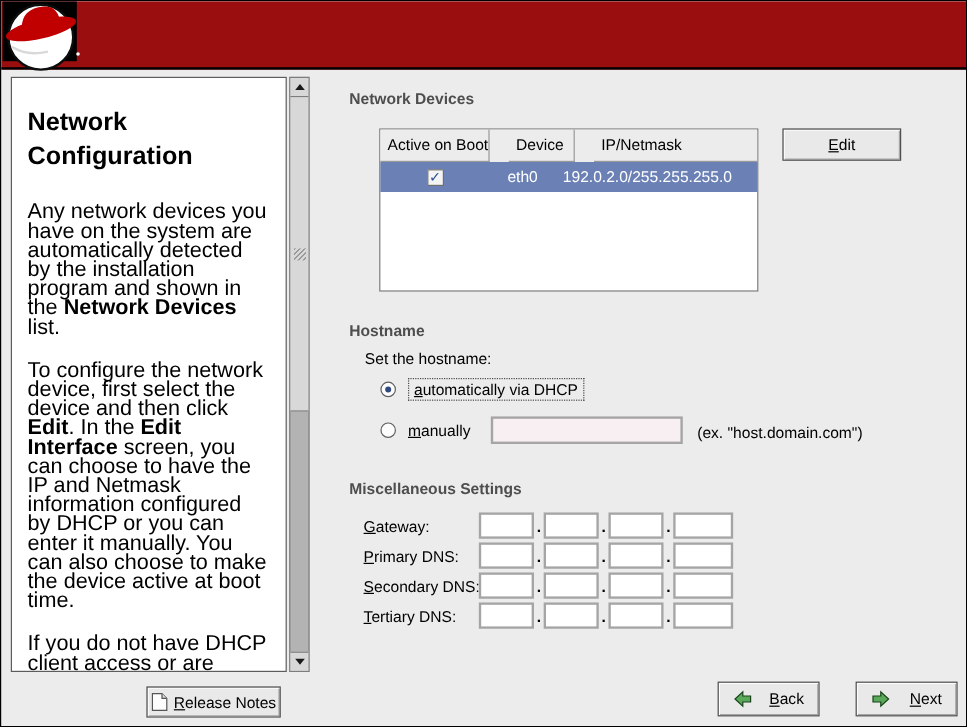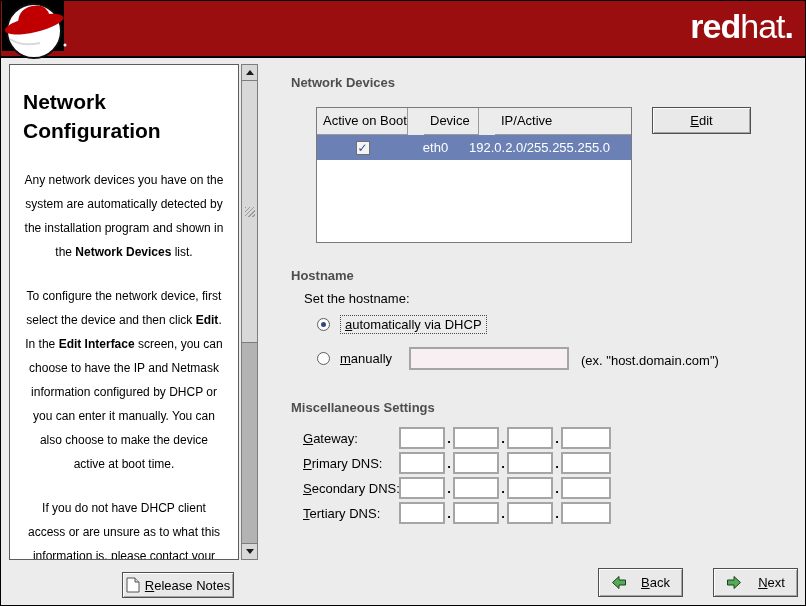--- a/index.html
+++ b/index.html
@@ -26,21 +26,21 @@
   .brand .b { font-weight:bold; }
   .brand .dot { font-weight:bold; }
 
   
   .help-panel {
     position:absolute; left:8px; top:63px; width:230px; height:496px;
     background:#fff; border:1px solid #5c5c5c; overflow:hidden;
   }
   .help-content { padding:22px 13px 0 13px; }
   .help-title { font-size:21px; line-height:29px; font-weight:bold; margin-bottom:23px; }
-  .help-p { font-size:12px; line-height:24px; margin-bottom:20px;text-align:center; }
+  .help-p { font-size:18px; line-height:16px; margin-bottom:20px; }
   .help-p b { font-weight:bold; }
 
   
   .scrollbar {
     position:absolute; left:240px; top:63px; width:17px; height:496px;
     background:#b3b3b3; border:1px solid #7d7d7d;
   }
   .sb-btn {
     position:absolute; left:0; width:15px; height:16px; background:#d8d8d8;
     display:flex; align-items:center; justify-content:center;
@@ -133,23 +133,20 @@
     <svg class="logo" width="66" height="61" viewBox="0 0 66 61">
       <rect x="0" y="0" width="62" height="50" fill="#000"></rect>
       <circle cx="32" cy="30" r="27" fill="#fff" stroke="#0d0d0d" stroke-width="2"></circle>
       <g transform="rotate(-13 32 18)">
         <path d="M15 22 q2 -17 18 -17 q15 0 15 14 l0 5 q-16 6 -33 0 z" fill="#c00000"></path>
         <ellipse cx="31" cy="23" rx="30" ry="8" fill="#c00000"></ellipse>
       </g>
       <path d="M8 38 q12 8 30 4" fill="none" stroke="#d9d9d9" stroke-width="2"></path>
       <circle cx="63" cy="44" r="1.5" fill="#fff"></circle>
     </svg>
-    <div class="brand">
-      <span class="b">red</span><span>hat</span><span class="dot">.</span>
-    </div>
   </div>
 
   <div class="help-panel">
     <div class="help-content">
       <div class="help-title">Network Configuration</div>
       <p class="help-p"><span>Any network devices you have on the system are automatically detected by the installation program and shown in the </span><b>Network Devices</b><span> list.</span></p>
       <p class="help-p"><span>To configure the network device, first select the device and then click </span><b>Edit</b><span>. In the </span><b>Edit Interface</b><span> screen, you can choose to have the IP and Netmask information configured by DHCP or you can enter it manually. You can also choose to make the device active at boot time.</span></p>
       <p class="help-p">If you do not have DHCP client access or are unsure as to what this information is, please contact your network administrator.</p>
     </div>
   </div>
@@ -165,21 +162,21 @@
         <span class="tri-down"></span>
       </div>
   </div>
 
   <div class="section-label" style="left:290px; top:74px;">Network Devices</div>
 
   <div class="tbl">
     <div class="tbl-head">
       <div class="th th1">Active on Boot</div>
       <div class="th th2">Device</div>
-      <div class="th th3">IP/Active</div>
+      <div class="th th3">IP/Netmask</div>
     </div>
     <div class="tbl-row">
       <div class="td1">
         <span class="checkbox">
             <span>✓</span>
           </span>
       </div>
       <div class="td2">eth0</div>
       <div class="td3">192.0.2.0/255.255.255.0</div>
     </div>

